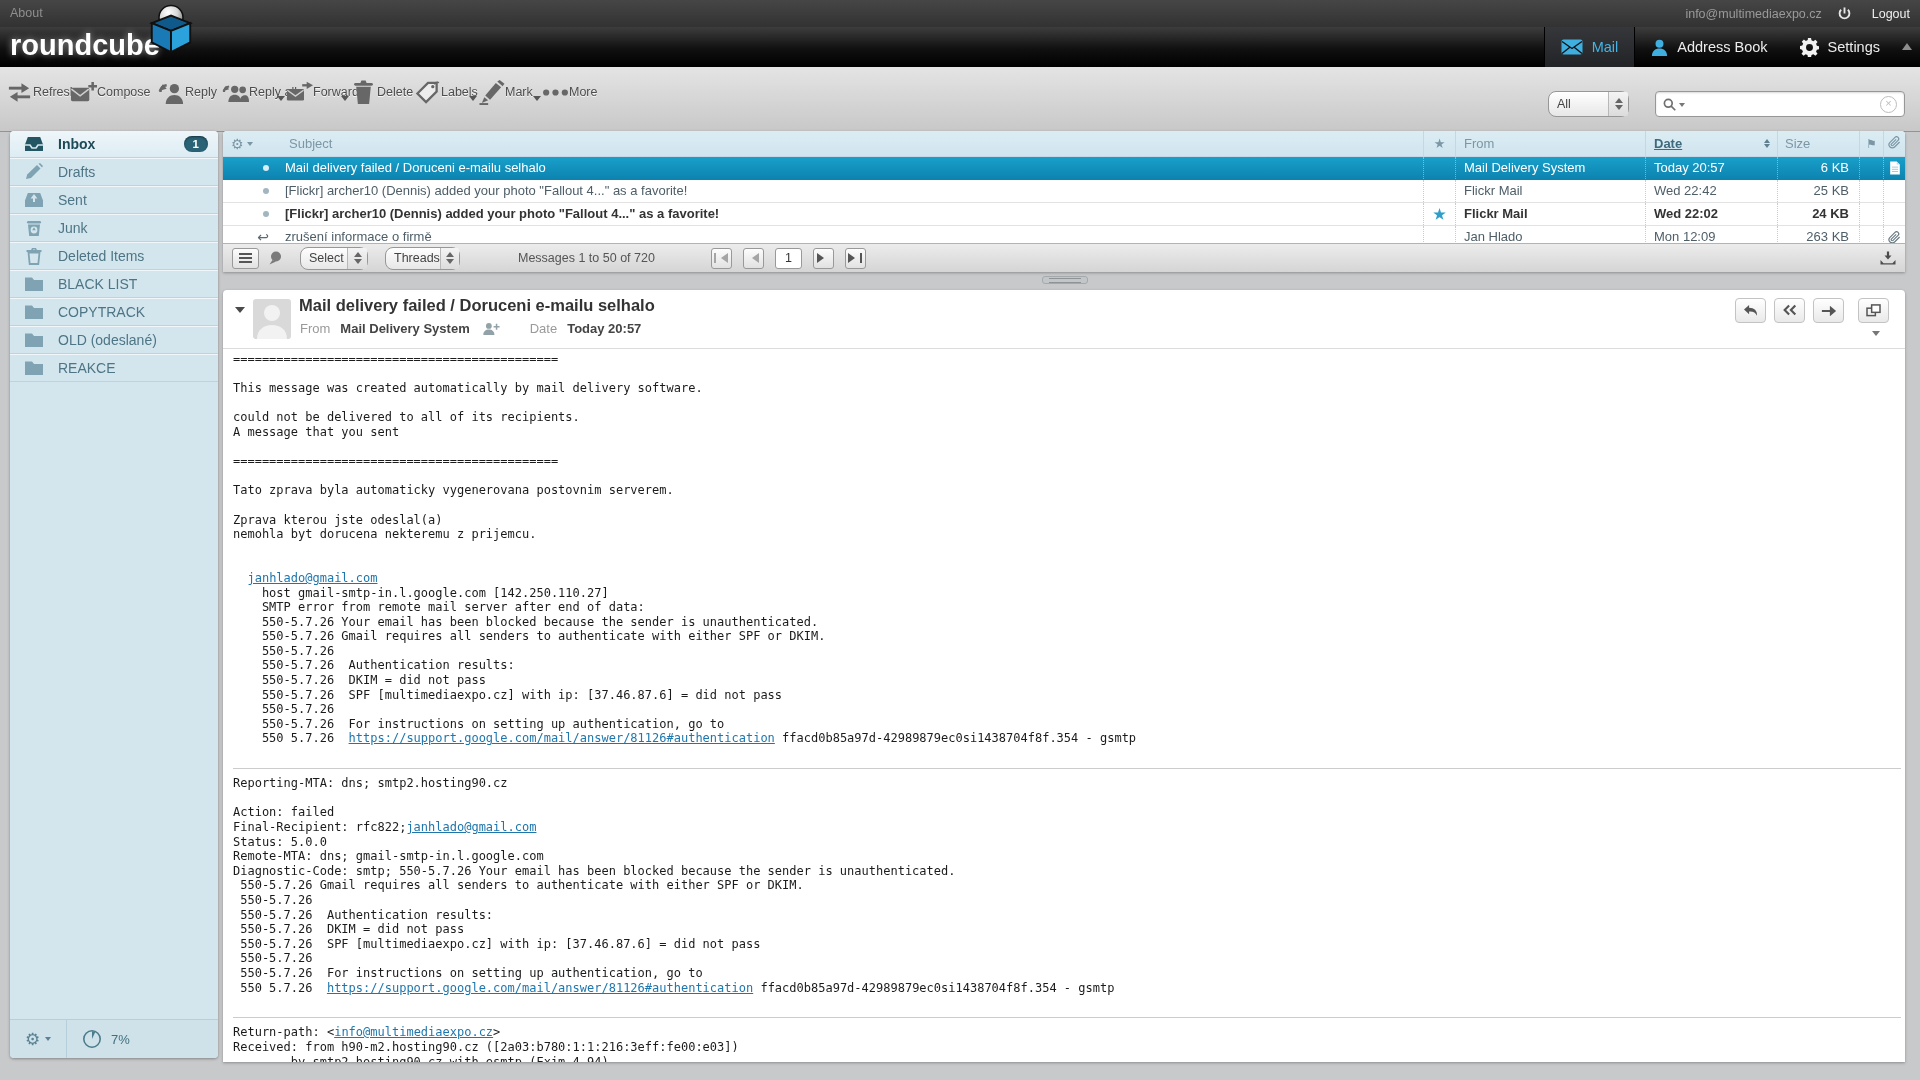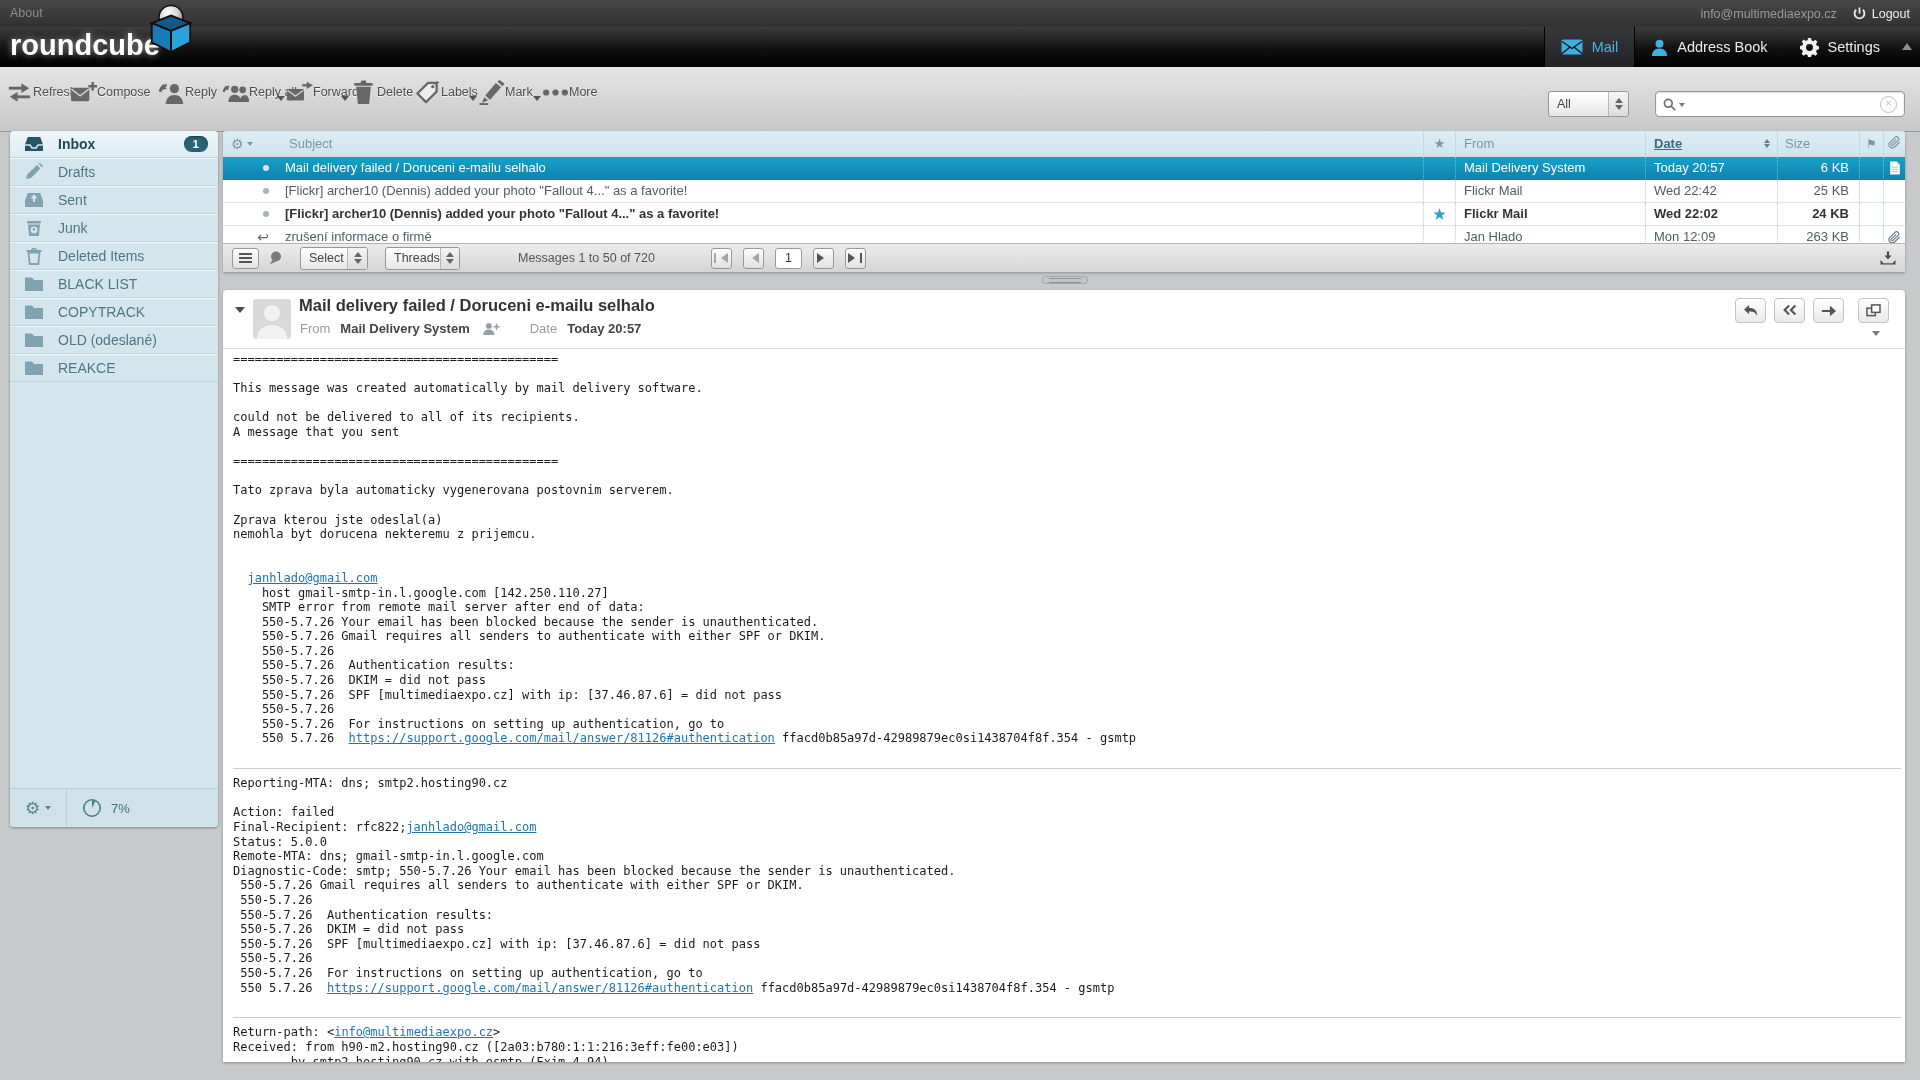--- a/index.html
+++ b/index.html
@@ -4,21 +4,21 @@
 <style>
   html,body{margin:0;padding:0;}
   body{width:1920px;height:1080px;overflow:hidden;font-family:"Liberation Sans",sans-serif;background:#c7c9cb;}
   .app{position:absolute;inset:0;width:1920px;height:1080px;overflow:hidden;}
 
   
   #smallbar{position:absolute;top:0;left:0;right:0;height:27px;background:linear-gradient(#464646,#323232);font-size:12.5px;}
   #smallbar .sb-left{position:absolute;left:10px;top:0;line-height:27px;color:#8f8f8f;cursor:pointer;}
   #smallbar .sb-right{position:absolute;right:10px;top:0;height:27px;display:flex;align-items:center;gap:16px;}
   .account{color:#9a9a9a;}
-  .logout{color:#f0f0f0;display:flex;gap:6px;cursor:pointer;}
+  .logout{color:#f0f0f0;display:flex;gap:21px;cursor:pointer;}
   .logout .icon svg{width:13px;height:13px;display:block;}
 
   
   #banner{position:absolute;top:27px;left:0;right:0;height:40px;background:linear-gradient(#3d3d3d,#101010 55%,#000);border-bottom:1px solid #000;}
   .logotext{position:absolute;left:10px;top:2px;font-size:29px;font-weight:bold;color:#fff;text-shadow:0 0 7px rgba(255,255,255,.55);}
   .cube{position:absolute;left:146px;top:1px;width:50px;height:54px;z-index:30;}
   .cube svg{width:50px;height:54px;display:block;}
   #taskbar{position:absolute;right:4px;top:0;height:40px;display:flex;align-items:stretch;}
   .navbtn{display:flex;align-items:center;gap:9px;padding:0 16px;color:#ececec;font-size:14.5px;cursor:pointer;}
   .navbtn .icon svg{display:block;}
@@ -27,34 +27,34 @@
 
   
   #toolbar{position:absolute;top:67px;left:0;right:0;height:64px;background:linear-gradient(#e4e4e4,#c8c8c8);border-bottom:1px solid #939393;}
   #toolbar-buttons{position:absolute;left:6px;top:9px;display:flex;}
   .tbbtn{width:64px;display:flex;flex-direction:row;align-items:center;cursor:pointer;position:relative;}
   .tbbtn .icon{height:29px;display:flex;align-items:flex-end;}
   .tbbtn .icon svg{width:27px;height:25px;display:block;}
   .tblabel{font-size:12.5px;color:#4d4d4d;margin-top:2px;text-shadow:0 1px 0 rgba(255,255,255,.8);white-space:nowrap;}
   .tbcaret{position:absolute;right:1px;top:20px;width:0;height:0;border:4px solid transparent;border-top:5px solid #555;}
 
-  .selectbox{display:flex;align-items:center;background:linear-gradient(#fff,#e7e7e7);border:1px solid #979797;border-radius:3px;font-size:12.5px;color:#444;box-sizing:border-box;cursor:pointer;}
+  .selectbox{display:flex;align-items:center;background:linear-gradient(#fff,#e7e7e7);border:1px solid #979797;border-radius:8px;font-size:12.5px;color:#444;box-sizing:border-box;cursor:pointer;}
   .selectbox .sel-label{padding-left:8px;white-space:nowrap;}
   .selectbox .arrows{margin-left:auto;border-left:1px solid #b8b8b8;width:19px;align-self:stretch;display:flex;flex-direction:column;align-items:center;justify-content:center;background:linear-gradient(#f4f4f4,#dcdcdc);border-radius:0 2px 2px 0;}
   .tri-up{width:0;height:0;border:4px solid transparent;border-bottom:5px solid #666;margin-bottom:2px;}
   .tri-dn{width:0;height:0;border:4px solid transparent;border-top:5px solid #666;}
   #search-scope{position:absolute;right:291px;top:24px;width:81px;height:26px;}
   #searchbox{position:absolute;right:15px;top:24px;width:250px;height:26px;background:#fff;border:1px solid #979797;border-radius:4px;display:flex;align-items:center;padding:0 7px;box-sizing:border-box;box-shadow:inset 0 1px 2px rgba(0,0,0,.15);}
   #searchbox .icon svg{width:13px;height:13px;display:block;}
   .search-caret{width:0;height:0;border:3.5px solid transparent;border-top:4.5px solid #777;margin:4px 4px 0 3px;}
   #searchbox input{border:none;outline:none;flex:1;font-size:12.5px;height:20px;font-family:"Liberation Sans",sans-serif;background:transparent;}
   .clearbtn{width:15px;height:15px;border:1.6px solid #bdbdbd;border-radius:50%;color:#bdbdbd;font-size:11px;line-height:12px;text-align:center;cursor:pointer;flex:none;}
 
   
-  #sidebar{position:absolute;left:10px;top:131px;width:208px;height:696px;background:#d3e6ee;border-radius:4px;box-shadow:0 1px 3px rgba(0,0,0,.35);overflow:hidden;}
+  #sidebar{position:absolute;left:10px;top:131px;width:208px;height:927px;background:#d3e6ee;border-radius:4px;box-shadow:0 1px 3px rgba(0,0,0,.35);overflow:hidden;}
   .folder{height:26px;display:flex;align-items:center;padding:0 10px;border-top:1px solid rgba(255,255,255,.65);border-bottom:1px solid #bcd4de;color:#4e7585;font-size:14px;cursor:pointer;}
   .folder:first-child{border-top:none;}
   .ficon{width:20px;height:18px;margin:0 14px 0 4px;color:#7fa3b2;flex:none;}
   .ficon svg{width:20px;height:18px;display:block;}
   .folder.selected{background:linear-gradient(#eef6fa,#ddecf3);color:#1d4a57;font-weight:bold;}
   .folder.selected .ficon{color:#235662;}
   .badge{margin-left:auto;background:#2a6276;color:#fff;font-size:11.5px;font-weight:bold;padding:2px 9px;border-radius:9px;box-shadow:inset 0 1px 2px rgba(0,0,0,.45);}
   #sidebar-footer{position:absolute;left:0;right:0;bottom:0;height:38px;border-top:1px solid #b7cfda;background:#cfe2ea;display:flex;align-items:center;}
   .gearbox{width:56px;height:100%;border-right:1px solid #b7cfda;display:flex;align-items:center;justify-content:center;gap:5px;color:#5b8294;cursor:pointer;}
   .gear-glyph{font-size:17px;line-height:1;}

